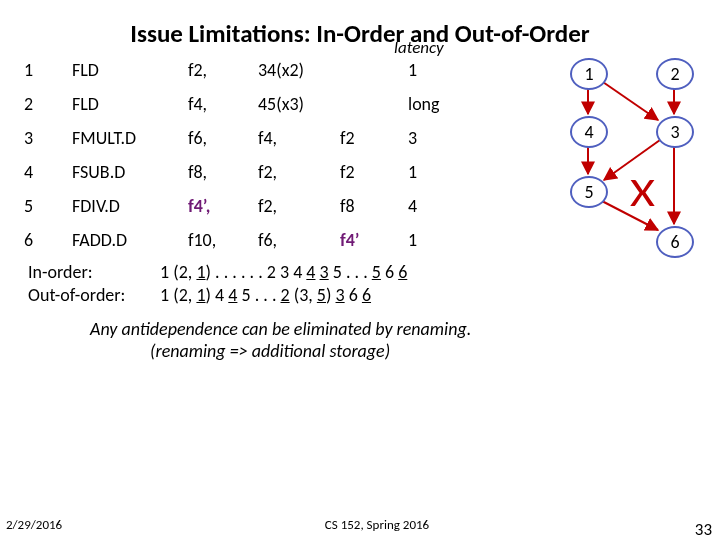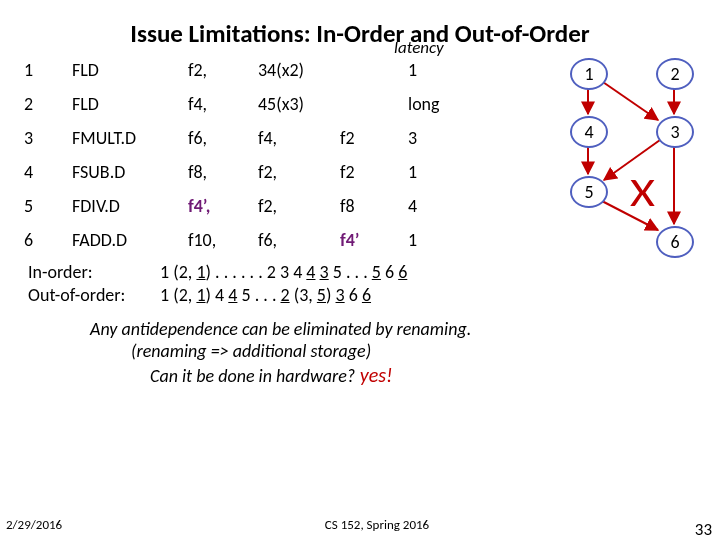--- a/index.html
+++ b/index.html
@@ -132,24 +132,21 @@
 
 <div class="seq-block">
   <div><span class="lbl">In-order:</span>
        <span>1 (2, <u>1</u>) .  .  .  .  .  .  2 3 4 <u>4</u> <u>3</u> 5 .  .  . <u>5</u> 6 <u>6</u></span></div>
   <div><span class="lbl">Out-of-order:</span>
        <span>1 (2, <u>1</u>) 4 <u>4</u> 5 .  .  .  <u>2</u> (3, <u>5</u>) <u>3</u> 6 <u>6</u></span></div>
 </div>
 
 <div class="note">
   <div>Any antidependence can be eliminated by renaming.</div>
-  <div style="margin-left:41px;">(renaming  =&gt; additional storage)</div>
-  <div style="margin-left:60px;">
-    <span>Can it be done in hardware?</span><span class="yes">  yes!</span>
-  </div>
+  <div style="margin-left:60px;">(renaming  =&gt; additional storage)</div>
 </div>
 
 <div class="graph">
   <svg class="arrows">
     <defs>
       <marker id="ah" viewBox="0 0 10 10" refX="9" refY="5" markerWidth="7" markerHeight="7" orient="auto">
         <path d="M0,0 L10,5 L0,10 z" fill="#c00000"></path>
       </marker>
     </defs>
 

